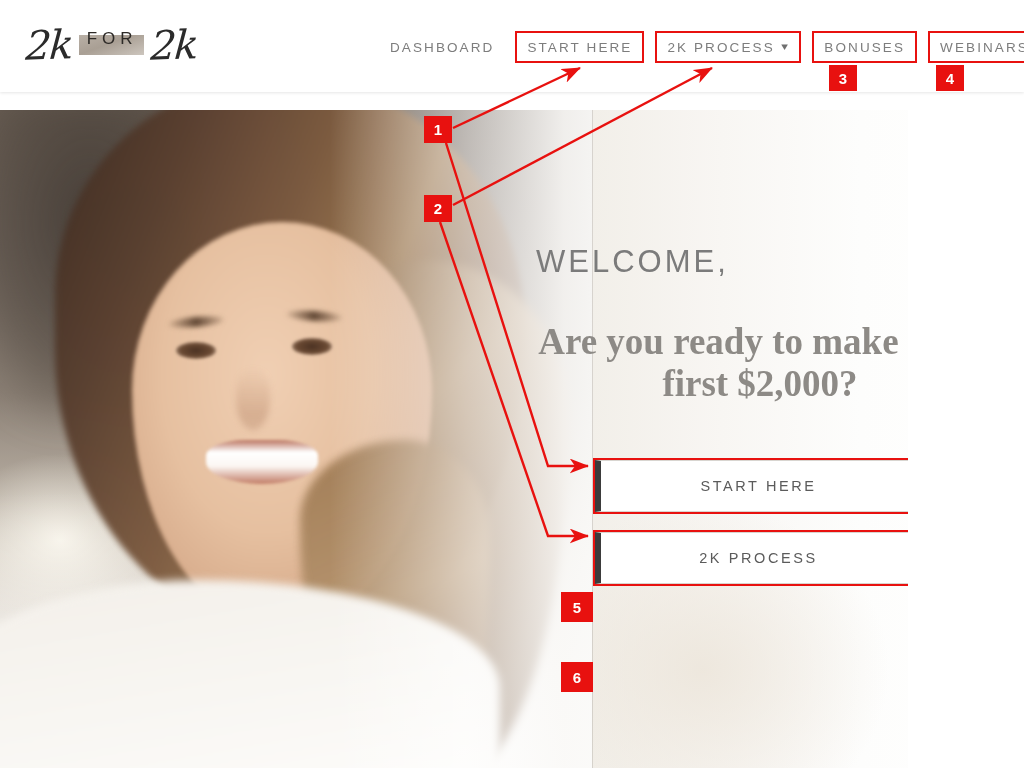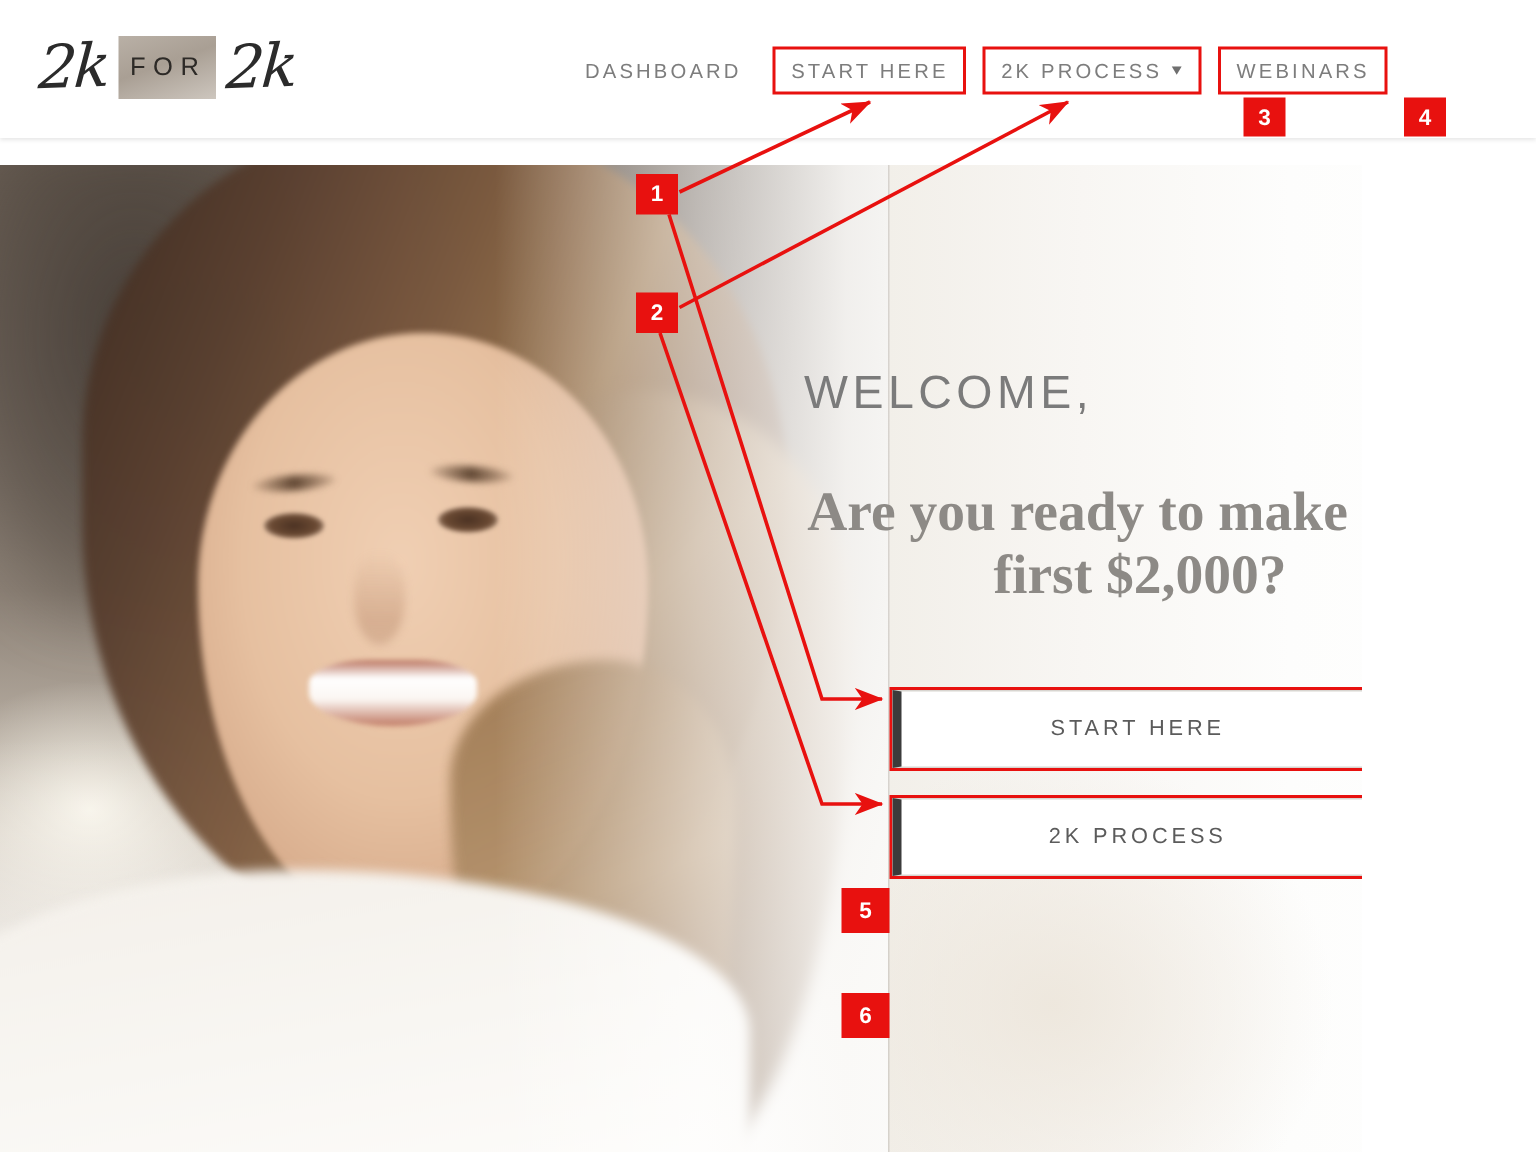--- a/index.html
+++ b/index.html
@@ -53,22 +53,22 @@
     letter-spacing: -2px;
     transform: skewX(-6deg) rotate(-2deg);
     line-height: 1;
     padding: 0 2px;
   }
   .logo-for-box {
     background: linear-gradient(160deg, #b9b0a6 0%, #a99f94 45%, #cdc6be 100%);
     padding: 6px 6px 6px 8px;
     margin: 0 3px;
     display: flex;
-    align-items: center;
-    height: 42px;
+    align-items: flex-end;
+    height: 20px;
     box-sizing: border-box;
   }
   .logo-for {
     font-family: "Liberation Sans", sans-serif;
     font-size: 17px;
     letter-spacing: 5px;
     color: #2d2a27;
     font-weight: 400;
   }
 
@@ -345,20 +345,23 @@
     <nav class="main-nav">
       <div class="nav-item">
         <span>DASHBOARD</span>
       </div>
       <div class="nav-item boxed">
         <span>START HERE</span>
       </div>
       <div class="nav-item boxed">
         <span>2K PROCESS</span>
         <span class="chev">▾</span>
+      </div>
+      <div class="nav-item boxed">
+        <span>BONUSES</span>
       </div>
       <div class="nav-item boxed">
         <span>WEBINARS</span>
       </div>
     </nav>
   </div>
 
   <div class="hero">
 
     <div class="hero-photo">

